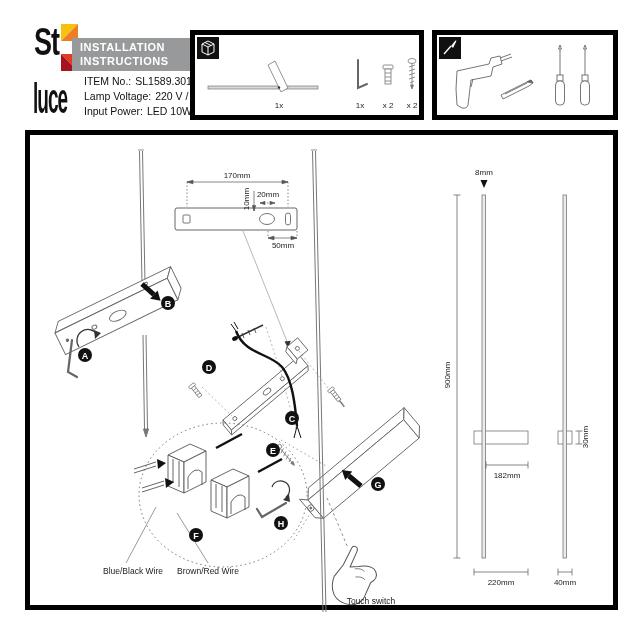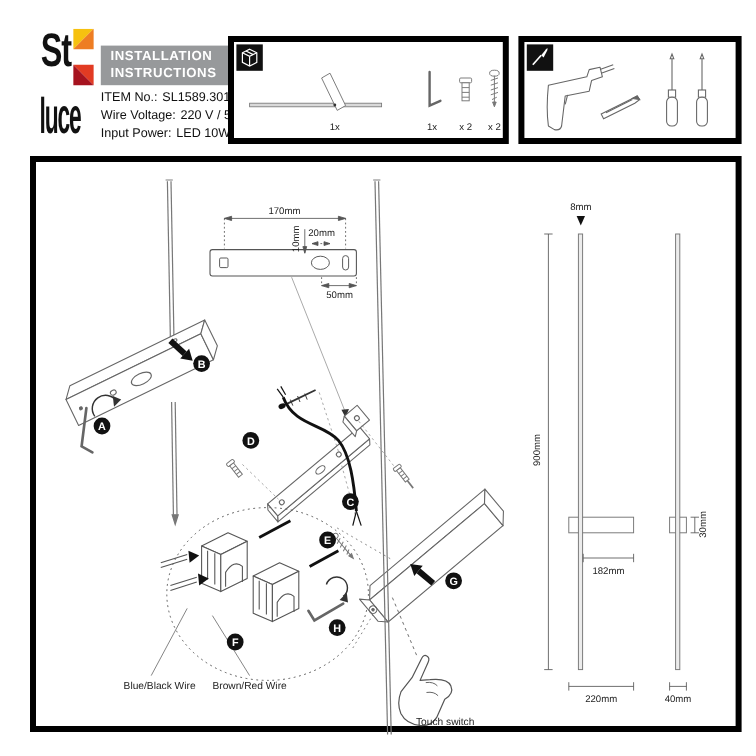--- a/index.html
+++ b/index.html
@@ -6,21 +6,21 @@
   .sheet{position:relative;width:630px;height:630px;background:#ffffff;overflow:hidden;
          font-family:"Liberation Sans",sans-serif;color:#222;}
   .box{position:absolute;border:5px solid #000000;background:#fff;box-sizing:border-box;}
   
   .logo{position:absolute;left:30px;top:20px;width:52px;height:104px;text-decoration:underline;}
   .logo-st{position:absolute;left:4px;top:0px;font-weight:bold;font-size:27px;letter-spacing:-1px;
            transform:scaleY(1.45);transform-origin:top left;color:#111;}
   .logo-luce{position:absolute;left:3px;top:56px;font-weight:bold;font-size:19px;letter-spacing:-1px;
            transform:scaleY(2.2);transform-origin:top left;color:#111;}
   .logo-tris{position:absolute;left:31px;top:4px;}
-  .badge{position:absolute;left:84px;top:38px;background:#97999b;color:#fff;font-weight:bold;
+  .badge{position:absolute;left:72px;top:38px;background:#97999b;color:#fff;font-weight:bold;
          font-size:11px;line-height:14px;padding:2px 27px 3px 8px;letter-spacing:0.5px;}
   .info{position:absolute;left:84px;top:74px;font-size:10.5px;line-height:15px;color:#111;}
   .info .row span{margin-right:4px;}
   
   svg text{font-family:"Liberation Sans",sans-serif;fill:#222;}
   .dim{font-size:8px;}
   .lbl{font-size:8.5px;}
   .qty{font-size:8px;}
   .stepletter{font-size:9px;font-weight:bold;fill:#fff;}
 </style>
@@ -43,21 +43,21 @@
   <div class="badge">
     <div>INSTALLATION</div>
     <div>INSTRUCTIONS</div>
   </div>
 
   <div class="info">
     <div class="row">
       <span>ITEM No.:</span><span>SL1589.301.01</span>
     </div>
     <div class="row">
-      <span>Wire Voltage:</span><span>220 V / 50Hz</span>
+      <span>Lamp Voltage:</span><span>220 V / 50Hz</span>
     </div>
     <div class="row">
       <span>Input Power:</span><span>LED 10W</span>
     </div>
   </div>
 
   <div class="box" style="left:190px;top:30px;width:234px;height:90px;">
     <svg width="232" height="88" viewBox="0 0 232 88">
 
       <rect x="2" y="2" width="22" height="22" fill="#111"></rect>

